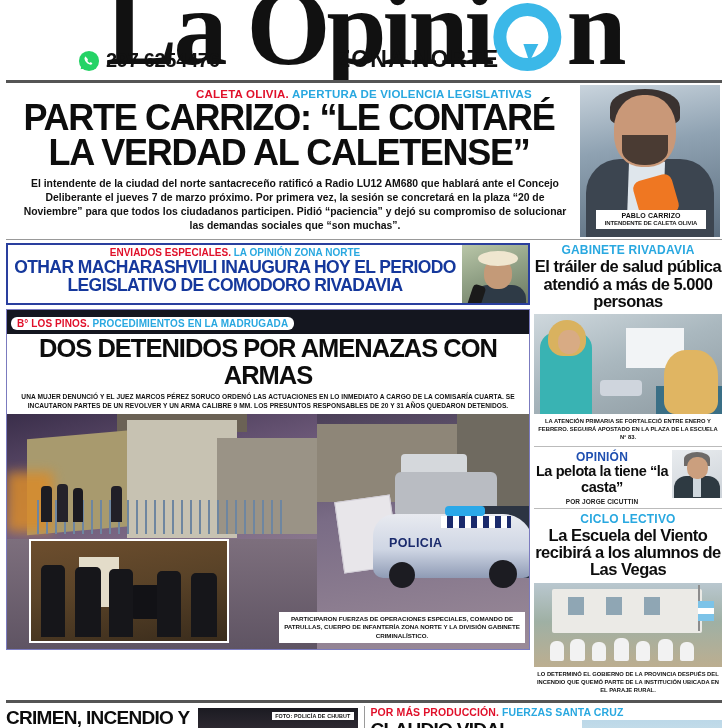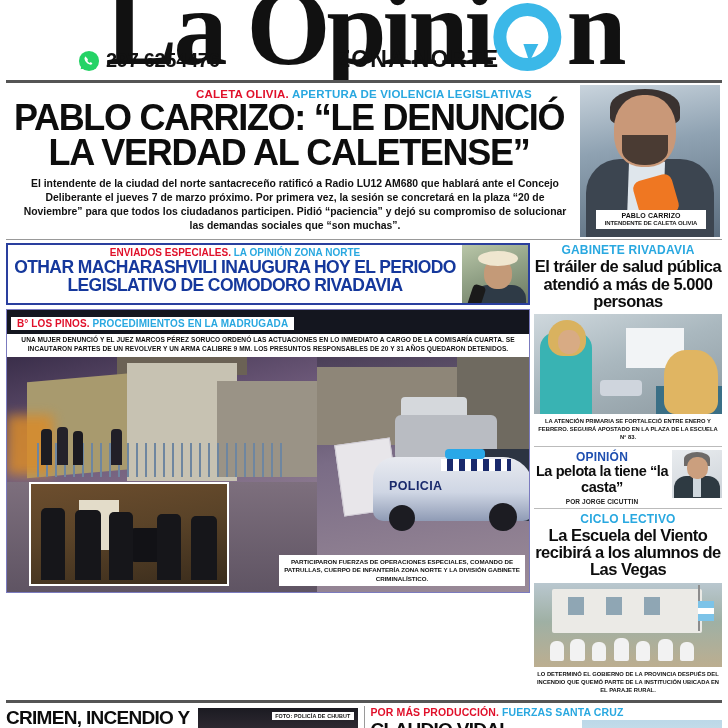--- a/index.html
+++ b/index.html
@@ -120,21 +120,21 @@
   .ep-body { position:absolute; left:12px; top:40px; width:52px; height:26px; background:#2e3a46; border-radius:14px 14px 0 0; }
   .ep-mic { position:absolute; left:8px; top:40px; width:13px; height:24px; background:#1a1a1a; border-radius:4px; transform:rotate(18deg); }
 
   
   .pinos { margin-top: 4px; border: 1px solid #7b7bbf; }
   .pinos-kicker-row {
     background: #14161f; padding: 3px 0 3px 2px; position: relative;
   }
   .pinos-kicker {
     display: inline-block; background: #fff; padding: 1px 6px;
-    font-size: 10px; font-weight: 700; letter-spacing: .1px; margin-left: 2px;
+    font-size: 10px; font-weight: 700; letter-spacing: .1px; margin-left: 2px; border-radius: 6px;
   }
   .pk-red { color: #e0102a; }
   .pk-cyan { color: #29a8e0; }
   .pinos-head {
     background: #fff; text-align: center; font-weight: 700; color: #0d0d0d;
     font-size: 25.5px; line-height: 1.06; letter-spacing: -1px; padding: 1px 0 2px;
   }
   .pinos-sub {
     background: #fff; text-align: center; font-size: 6.6px; font-weight: 700;
     line-height: 1.35; color: #111; padding: 2px 6px 3px; letter-spacing: .05px;
@@ -301,21 +301,21 @@
     </div>
   </div>
 
   <div class="rule-thick"></div>
 
   <div class="lead">
     <div class="kicker">
       <span class="k-red">CALETA OLIVIA.</span>
       <span class="k-cyan">APERTURA DE VIOLENCIA LEGISLATIVAS</span>
     </div>
-    <div class="lead-head">PABLO CARRIZO: “LE DENUNCIÓ LA VERDAD AL CALETENSE”</div>
+    <div class="lead-head">PARTE CARRIZO: “LE CONTARÉ LA VERDAD AL CALETENSE”</div>
     <div class="lead-body">El intendente de la ciudad del norte santacreceño ratificó a Radio LU12 AM680 que hablará ante el Concejo Deliberante el jueves 7 de marzo próximo. Por primera vez, la sesión se concretará en la plaza “20 de Noviembre” para que todos los ciudadanos participen. Pidió “paciencia” y dejó su compromiso de solucionar las demandas sociales que “son muchas”.</div>
 
     <div class="lead-photo">
       <div class="lp-body"></div>
       <div class="lp-shirt"></div>
       <div class="lp-hair"></div>
       <div class="lp-face"></div>
       <div class="lp-beard"></div>
       <div class="lp-mic"></div>
       <div class="lp-caption">
@@ -347,20 +347,21 @@
         </div>
       </div>
 
       <div class="pinos">
         <div class="pinos-kicker-row">
           <span class="pinos-kicker">
             <span class="pk-red">B° LOS PINOS.</span>
             <span class="pk-cyan">PROCEDIMIENTOS EN LA MADRUGADA</span>
           </span>
         </div>
+        <div class="pinos-head">DOS DETENIDOS POR AMENAZAS CON ARMAS</div>
         <div class="pinos-sub">UNA MUJER DENUNCIÓ Y EL JUEZ MARCOS PÉREZ SORUCO ORDENÓ LAS ACTUACIONES EN LO INMEDIATO A CARGO DE LA COMISARÍA CUARTA. SE INCAUTARON PARTES DE UN REVOLVER Y UN ARMA CALIBRE 9 MM. LOS PRESUNTOS RESPONSABLES DE 20 Y 31 AÑOS QUEDARON DETENIDOS.</div>
 
         <div class="collage">
           <div class="collage-l">
             <div class="bld-roof"></div>
             <div class="bld-a"></div>
             <div class="bld-b"></div>
             <div class="bld-c"></div>
             <div class="orange-glow"></div>
             <div class="ground"></div>

